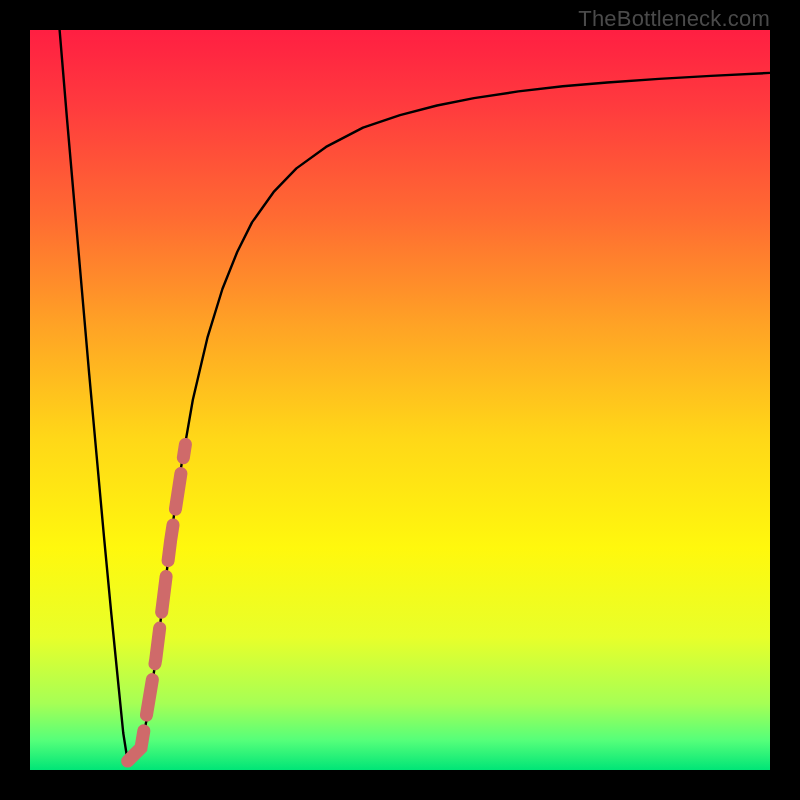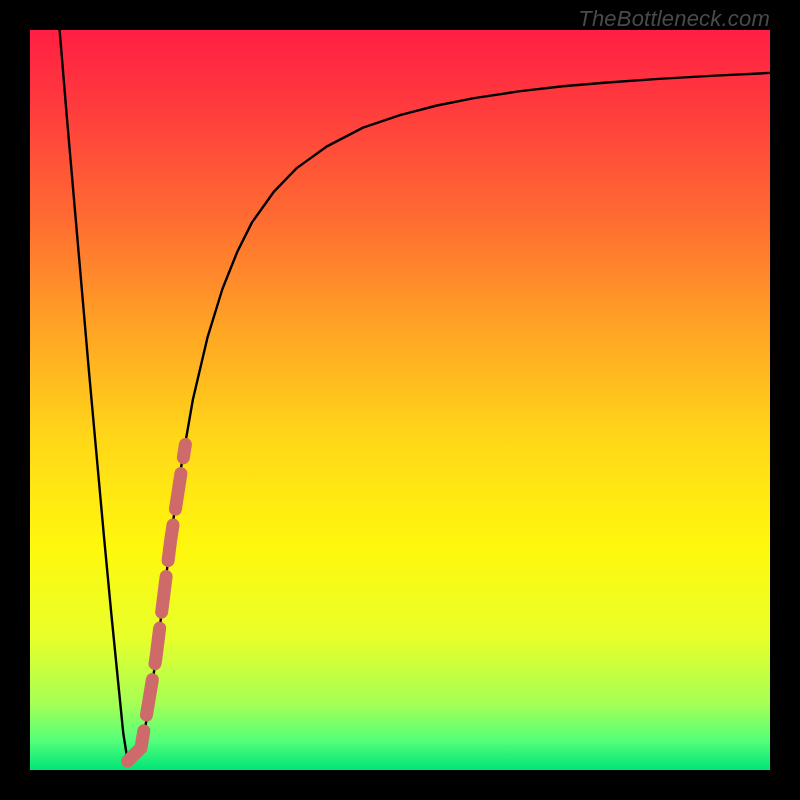--- a/index.html
+++ b/index.html
@@ -11,21 +11,20 @@
     background: #000;
     font-family: Arial, Helvetica, sans-serif;
   }
   .frame {
     position: absolute;
     left: 0;
     top: 0;
     width: 800px;
     height: 572px;
     background: #000;
-    font-style: italic;
   }
   .plot-area {
     position: absolute;
     left: 30px;
     top: 30px;
     width: 740px;
     height: 740px;
     overflow: hidden;
   }
   .watermark {

